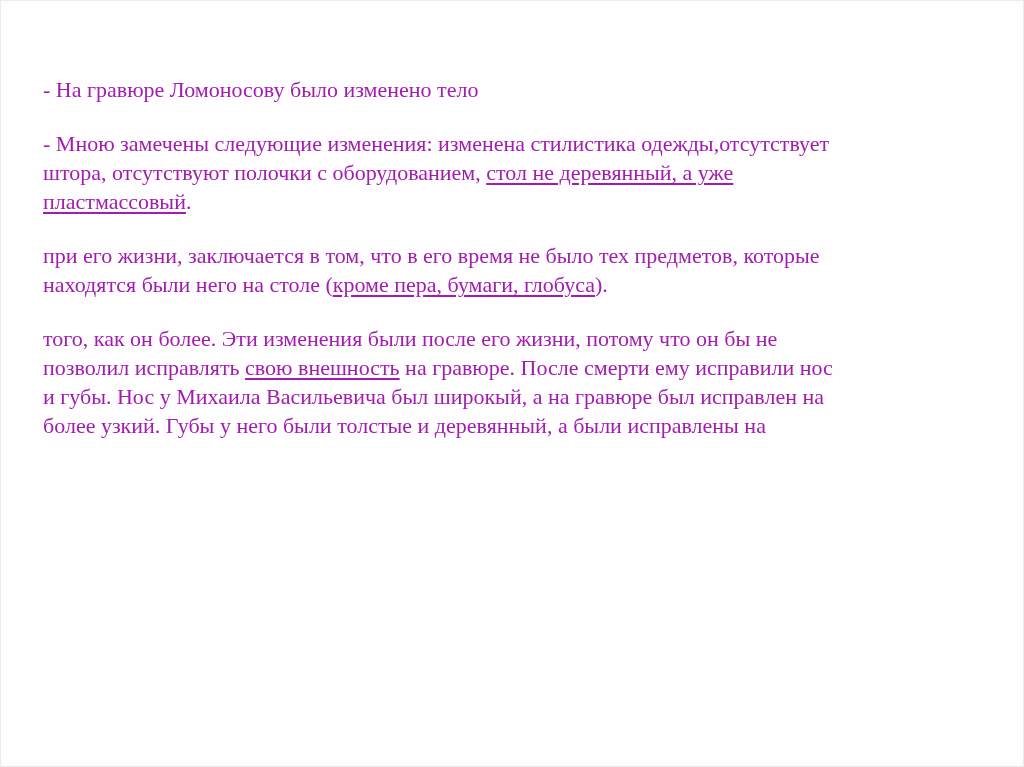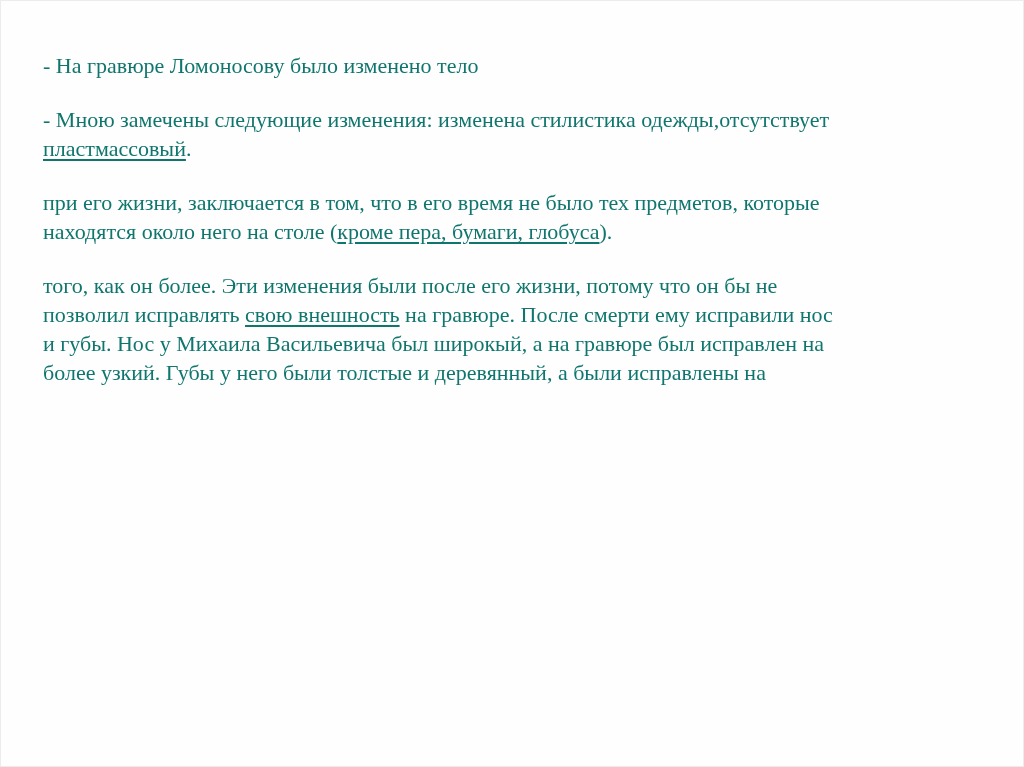--- a/index.html
+++ b/index.html
@@ -15,22 +15,22 @@
     position: absolute;
     left: 0;
     top: 0;
     width: 1022px;
     height: 765px;
     background: #fefefe;
     border: 1px solid #ececec;
     box-sizing: content-box;
   }
   .text-block {
-    padding: 50px 28px 0 42px;
-    color: #0f766e;
+    padding: 74px 28px 0 42px;
+    color: #a21caf;
     font-size: 22px;
     line-height: 29px;
   }
   .para {
     margin: 0 0 25px 0;
   }
   .line {
     white-space: nowrap;
   }
   .seg-underline {
@@ -42,25 +42,26 @@
 </head>
 <body>
 
 <div class="slide">
   <div class="text-block" id="textBlock">
       <div class="para">
         <div class="line"><span class="seg">- На гравюре Ломоносову было изменено тело</span></div>
       </div>
       <div class="para">
         <div class="line"><span class="seg">- Мною замечены следующие изменения: изменена стилистика одежды,отсутствует</span></div>
+        <div class="line"><span class="seg">штора, отсутствуют полочки с оборудованием, </span><span class="seg-underline">стол не деревянный, а уже</span></div>
         <div class="line"><span class="seg-underline">пластмассовый</span><span class="seg">.</span></div>
       </div>
       <div class="para">
         <div class="line"><span class="seg">при его жизни, заключается в том, что в его время не было тех предметов, которые</span></div>
-        <div class="line"><span class="seg">находятся около него на столе (</span><span class="seg-underline">кроме пера, бумаги, глобуса</span><span class="seg">).</span></div>
+        <div class="line"><span class="seg">находятся были него на столе (</span><span class="seg-underline">кроме пера, бумаги, глобуса</span><span class="seg">).</span></div>
       </div>
       <div class="para">
         <div class="line"><span class="seg">того, как он более. Эти изменения были после его жизни, потому что он бы не</span></div>
         <div class="line"><span class="seg">позволил исправлять </span><span class="seg-underline">свою внешность</span><span class="seg"> на гравюре. После смерти ему исправили нос</span></div>
         <div class="line"><span class="seg">и губы. Нос у Михаила Васильевича был широкый, а на гравюре был исправлен на</span></div>
         <div class="line"><span class="seg">более узкий. Губы у него были толстые и деревянный, а были исправлены на</span></div>
       </div>
     </div>
 </div>
 

